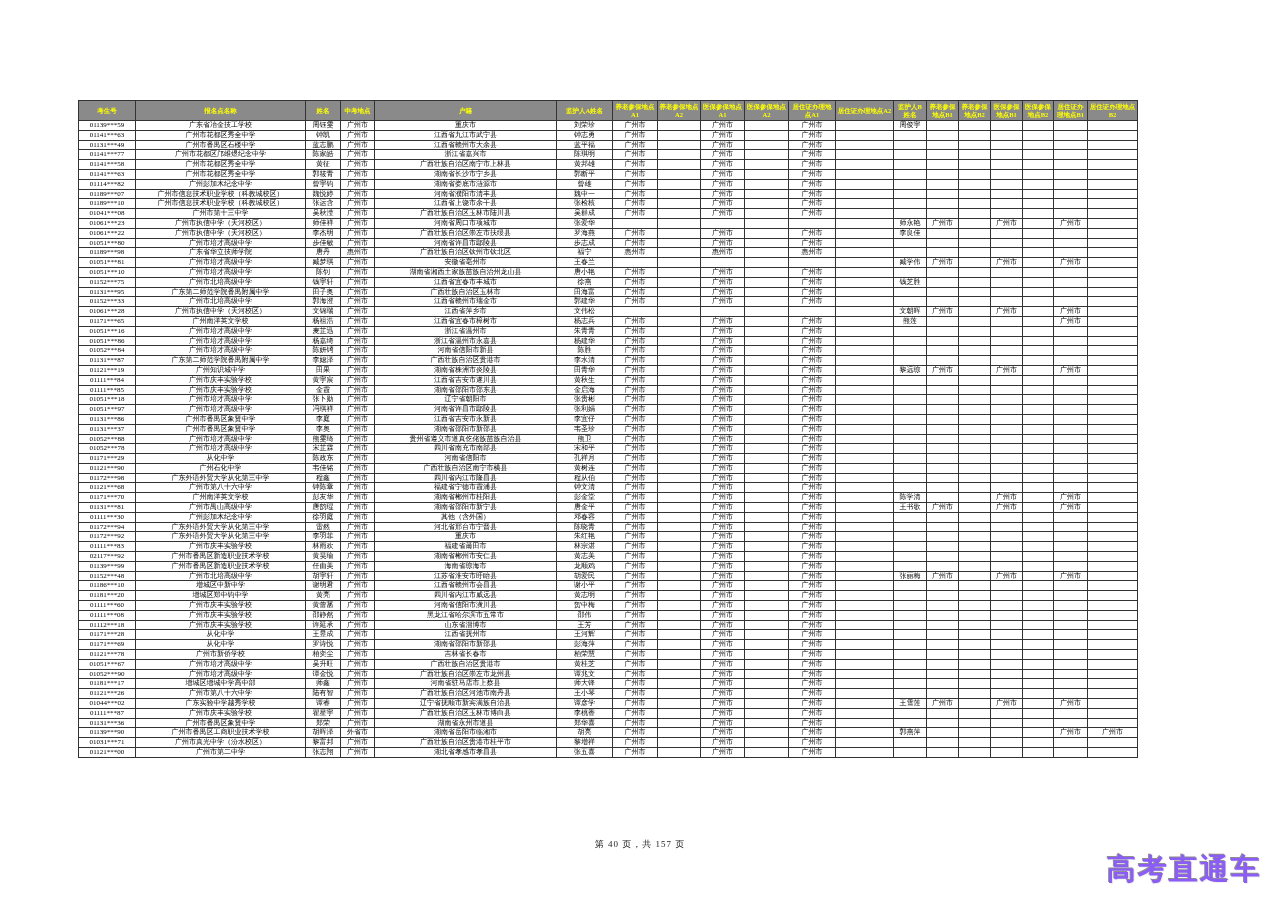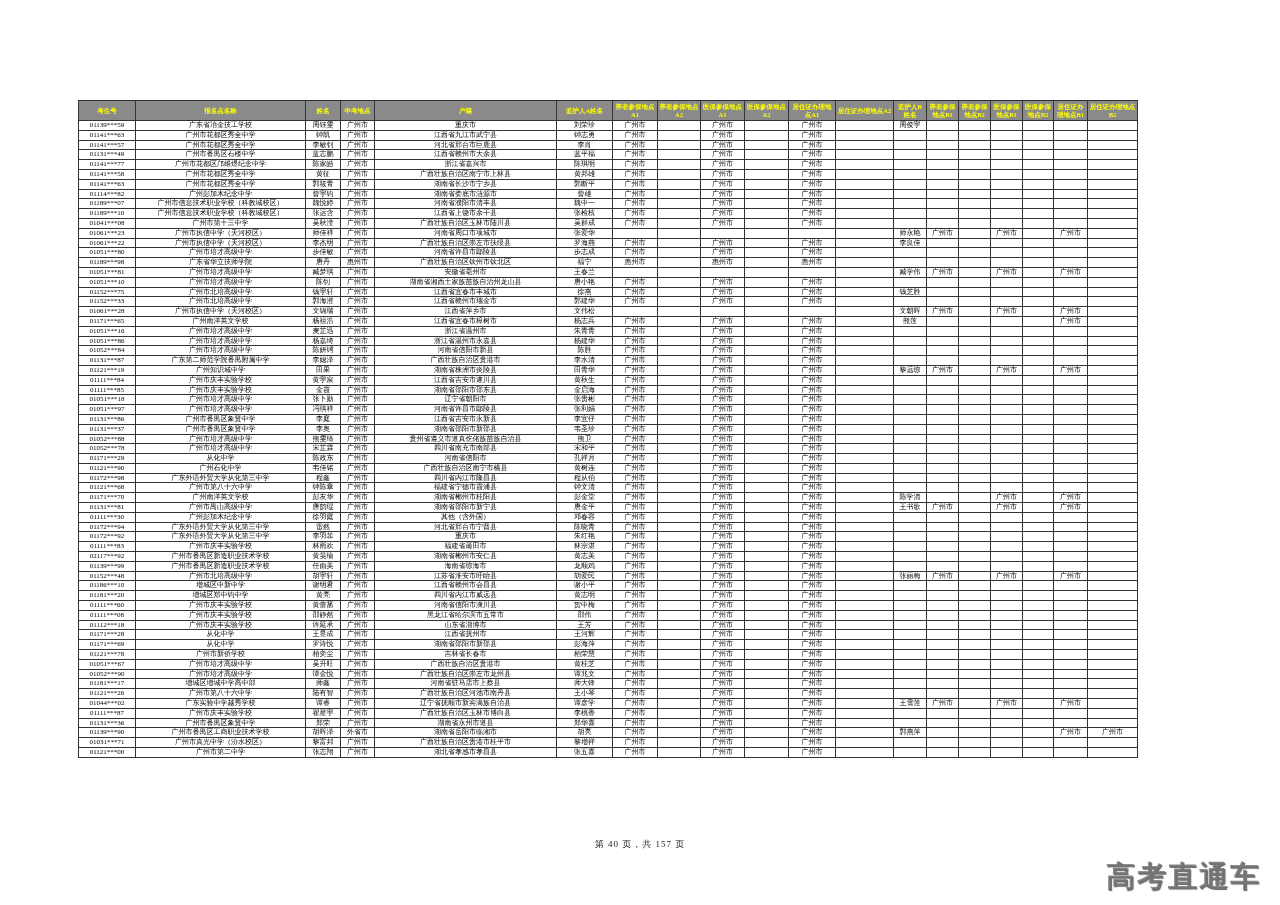--- a/index.html
+++ b/index.html
@@ -26,24 +26,23 @@
     border:1px solid var(--border,#333);
     white-space:nowrap;overflow:hidden;
   }
   #footer{
     position:absolute;left:0;top:838px;width:1280px;text-align:center;
     font-size:9px;color:#222;letter-spacing:1px;
   }
   #watermark{
     position:absolute;right:18px;top:850px;
     font-size:29px;font-weight:bold;letter-spacing:2px;
-    color:#737373;
+    color:#8b5cf6;
     text-shadow:-1px -1px 0 #8f8f8f, 1px 1px 0 #f2f2f2;
     font-family:"Liberation Sans","DejaVu Sans",sans-serif;
-    margin-top:8px;
   }
 </style>
 </head>
 <body>
 
 <table id="grid">
   <colgroup>
       <col style="width: 57px;">
       <col style="width: 170px;">
       <col style="width: 35px;">
@@ -124,41 +123,20 @@
         <td></td>
         <td></td>
         <td></td>
         <td></td>
         <td></td>
         <td></td>
         <td></td>
         <td></td>
       </tr>
       <tr>
-        <td>01141***57</td>
-        <td>广州市花都区秀全中学</td>
-        <td>李敏钊</td>
-        <td>广州市</td>
-        <td>河北省邢台市巨鹿县</td>
-        <td>李肖</td>
-        <td>广州市</td>
-        <td></td>
-        <td>广州市</td>
-        <td></td>
-        <td>广州市</td>
-        <td></td>
-        <td></td>
-        <td></td>
-        <td></td>
-        <td></td>
-        <td></td>
-        <td></td>
-        <td></td>
-      </tr>
-      <tr>
         <td>01131***49</td>
         <td>广州市番禺区石楼中学</td>
         <td>蓝志鹏</td>
         <td>广州市</td>
         <td>江西省赣州市大余县</td>
         <td>蓝平福</td>
         <td>广州市</td>
         <td></td>
         <td>广州市</td>
         <td></td>
@@ -460,20 +438,41 @@
         <td></td>
         <td>钱芝胜</td>
         <td></td>
         <td></td>
         <td></td>
         <td></td>
         <td></td>
         <td></td>
       </tr>
       <tr>
+        <td>01131***95</td>
+        <td>广东第二师范学院番禺附属中学</td>
+        <td>田子奥</td>
+        <td>广州市</td>
+        <td>广西壮族自治区玉林市</td>
+        <td>田海富</td>
+        <td>广州市</td>
+        <td></td>
+        <td>广州市</td>
+        <td></td>
+        <td>广州市</td>
+        <td></td>
+        <td></td>
+        <td></td>
+        <td></td>
+        <td></td>
+        <td></td>
+        <td></td>
+        <td></td>
+      </tr>
+      <tr>
         <td>01152***33</td>
         <td>广州市北培高级中学</td>
         <td>郭海澄</td>
         <td>广州市</td>
         <td>江西省赣州市瑞金市</td>
         <td>郭建华</td>
         <td>广州市</td>
         <td></td>
         <td>广州市</td>
         <td></td>

